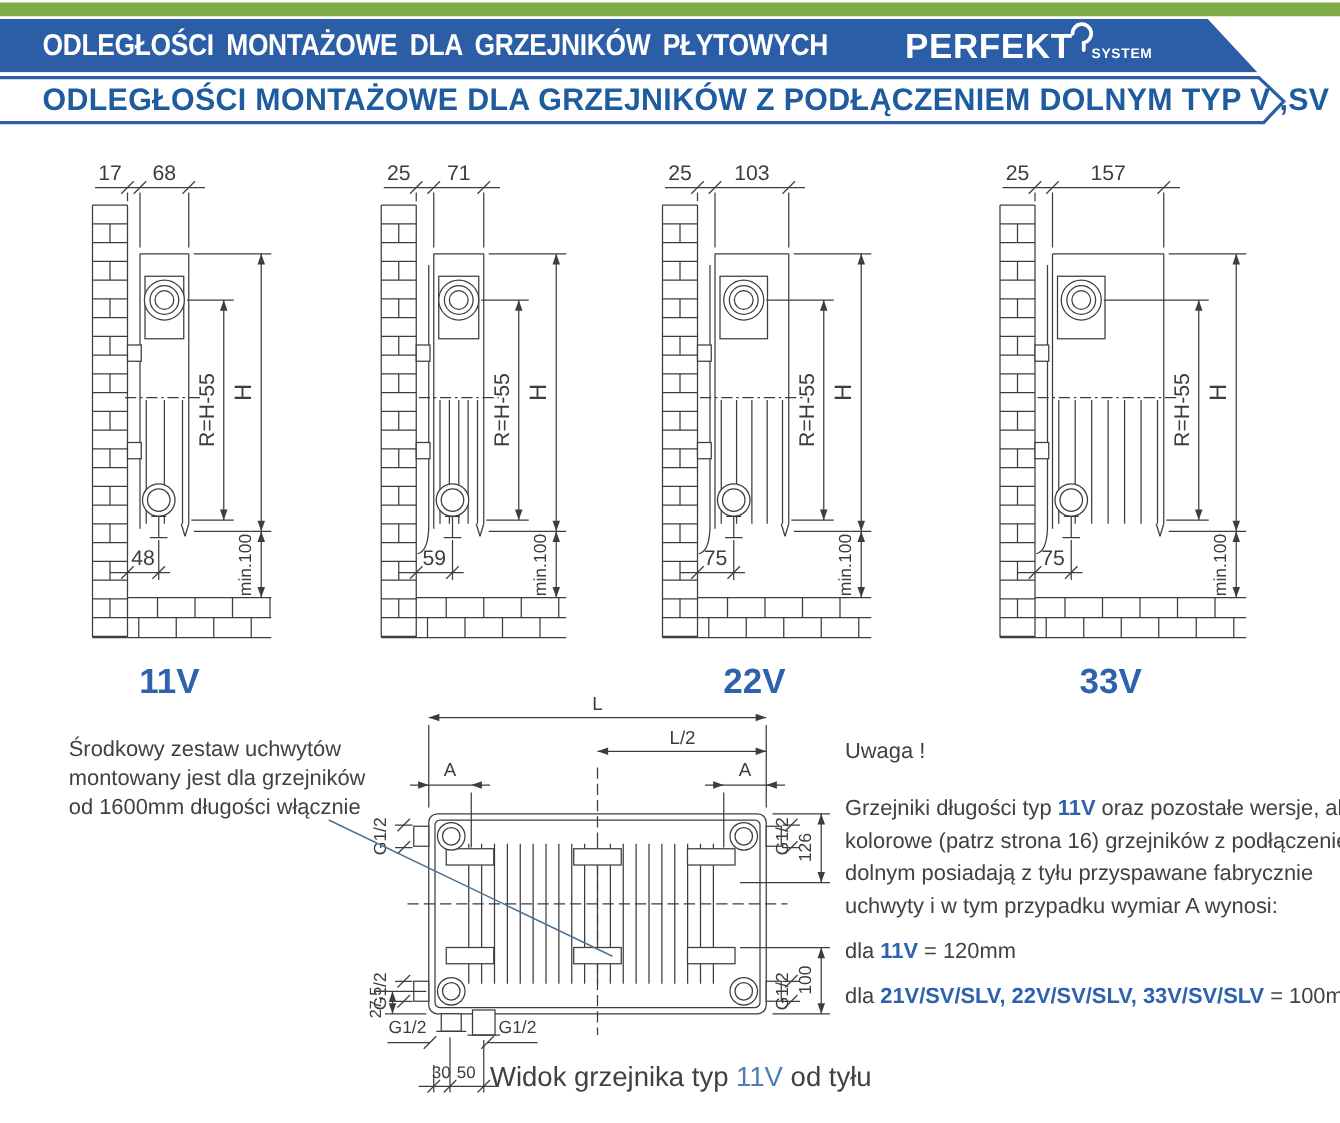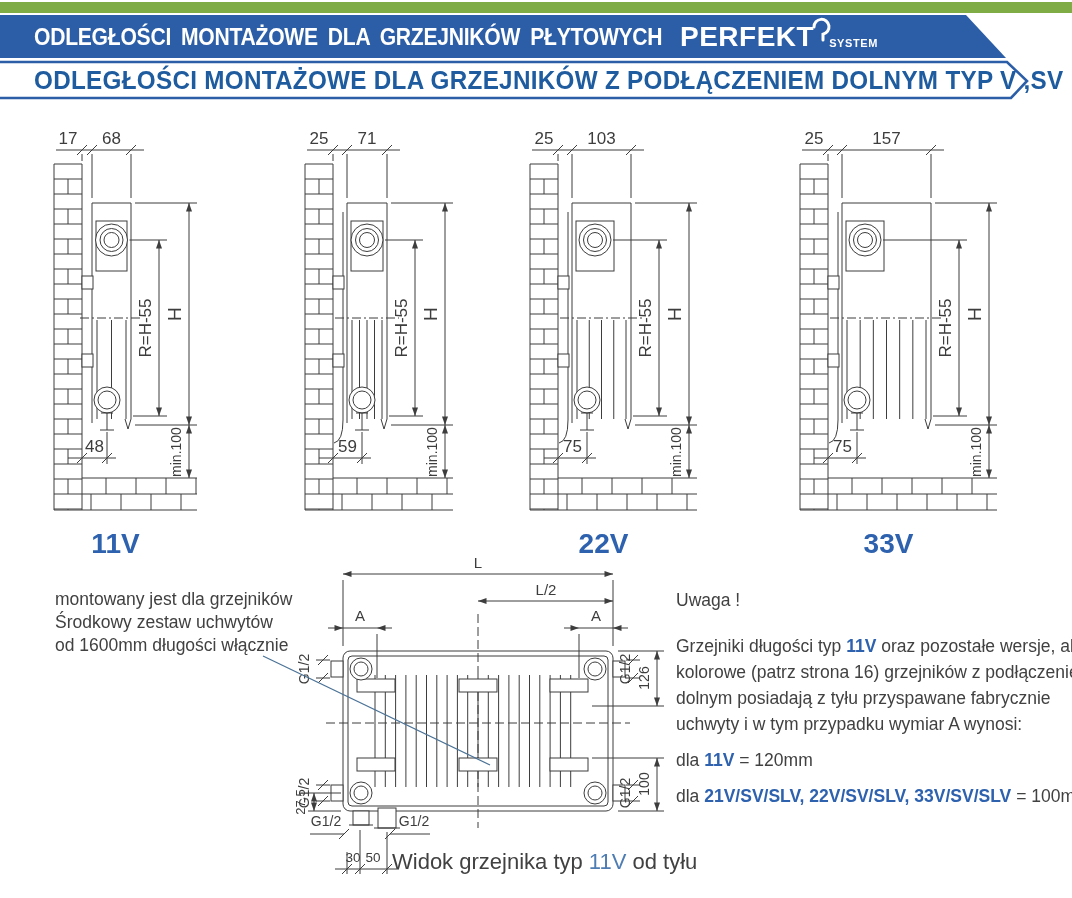--- a/index.html
+++ b/index.html
@@ -4,21 +4,21 @@
 <style>
   html,body{margin:0;padding:0;background:#fff;}
   .page{position:relative;width:1072px;height:898px;background:#fff;overflow:hidden;
         font-family:"Liberation Sans",sans-serif;}
   .green-strip{position:absolute;top:2px;left:0;width:100%;height:11px;background:var(--green_bar,#7FAC45);}
   .banner1{position:absolute;top:15px;left:0;width:1006px;height:43px;background:var(--banner_blue,#2B5EA7);
            clip-path:polygon(0 0,966px 0,100% 100%,0 100%);color:#fff;}
   .b1text{position:absolute;left:34px;top:0;height:43px;display:flex;align-items:center;
           font-size:24px;font-weight:700;letter-spacing:-0.3px;word-spacing:5px;white-space:nowrap;
           transform:scaleX(.88);transform-origin:0 50%;}
-  .logo{position:absolute;left:680px;top:0;height:43px;display:flex;align-items:center;}
+  .logo{position:absolute;left:724px;top:0;height:43px;display:flex;align-items:center;}
   .logo-main{font-size:28px;font-weight:700;letter-spacing:.5px;}
   .logo-hook{margin-left:-3px;margin-top:-16px;}
   .logo-sub{font-size:11px;font-weight:700;letter-spacing:.6px;margin-top:12px;margin-left:-2px;}
   .banner2{position:absolute;top:60px;left:0;width:1040px;height:40px;}
   .b2text{position:absolute;left:34px;top:0;height:40px;display:flex;align-items:center;
           color:var(--subtitle_text,#1E5C9F);font-size:25px;font-weight:600;letter-spacing:.3px;
           white-space:nowrap;transform:scaleX(.97);transform-origin:0 50%;}
   .xsection{position:absolute;top:128px;}
   .type-label{margin-top:6px;text-align:center;font-size:28px;font-weight:600;color:var(--accent_blue,#2E62AE);}
   .rear{position:absolute;left:278px;top:556px;width:400px;height:335px;}
@@ -51,21 +51,21 @@
     </div>
   </div>
 
   <div class="banner2">
     <svg width="1040" height="40" viewBox="0 0 1040 40">
       <path d="M-6,2 L1007,2 L1027,21 L1011,38 L-6,38 Z" fill="#ffffff" stroke="#2B5EA7" stroke-width="2.6"></path>
     </svg>
     <div class="b2text">ODLEGŁOŚCI MONTAŻOWE DLA GRZEJNIKÓW Z PODŁĄCZENIEM DOLNYM TYP V ,SV ,SLV</div>
   </div>
 
-  <div class="xsection" style="left:24px">
+  <div class="xsection" style="left:44px">
     <svg class="xs" viewBox="0 0 183 390" width="183" height="390">
         <g stroke="#3D3D3D" stroke-width="1" fill="none" font-family="&quot;Liberation Sans&quot;,sans-serif">
           <line x1="30" y1="36" x2="58" y2="36"></line>
           <line x1="30" y1="36" x2="30" y2="382"></line>
           <line x1="58" y1="36" x2="58" y2="382"></line>
           <line x1="30" y1="382" x2="58" y2="382"></line>
           <line x1="30" y1="51" x2="58" y2="51"></line>
           <line x1="30" y1="66" x2="58" y2="66"></line>
           <line x1="30" y1="81" x2="58" y2="81"></line>
           <line x1="30" y1="96" x2="58" y2="96"></line>
@@ -498,22 +498,22 @@
           <line x1="53" y1="335" x2="63" y2="325"></line>
           <line x1="82" y1="335" x2="92" y2="325"></line>
           <line x1="87" y1="304" x2="87" y2="336"></line>
           <text x="72.5" y="324" font-size="17" fill="#3D3D3D" stroke="none" text-anchor="middle">75</text>
         </g>
       </svg>
     <div class="type-label">33V</div>
   </div>
 
   <div class="note-left">
+    <div>Środkowy zestaw uchwytów</div>
     <div>montowany jest dla grzejników</div>
-    <div>Środkowy zestaw uchwytów</div>
     <div>od 1600mm długości włącznie</div>
   </div>
 
   <div class="rear">
     <svg id="rearSvg" viewBox="0 0 400 335" width="400" height="335">
         <g stroke="#3D3D3D" stroke-width="1" fill="none" font-family="&quot;Liberation Sans&quot;,sans-serif">
           <rect x="65" y="95" width="270" height="160" rx="7"></rect>
           <rect x="70" y="100" width="260" height="150" rx="4"></rect>
           <line x1="97" y1="119" x2="97" y2="231"></line>
           <line x1="107.3" y1="119" x2="107.3" y2="231"></line>

